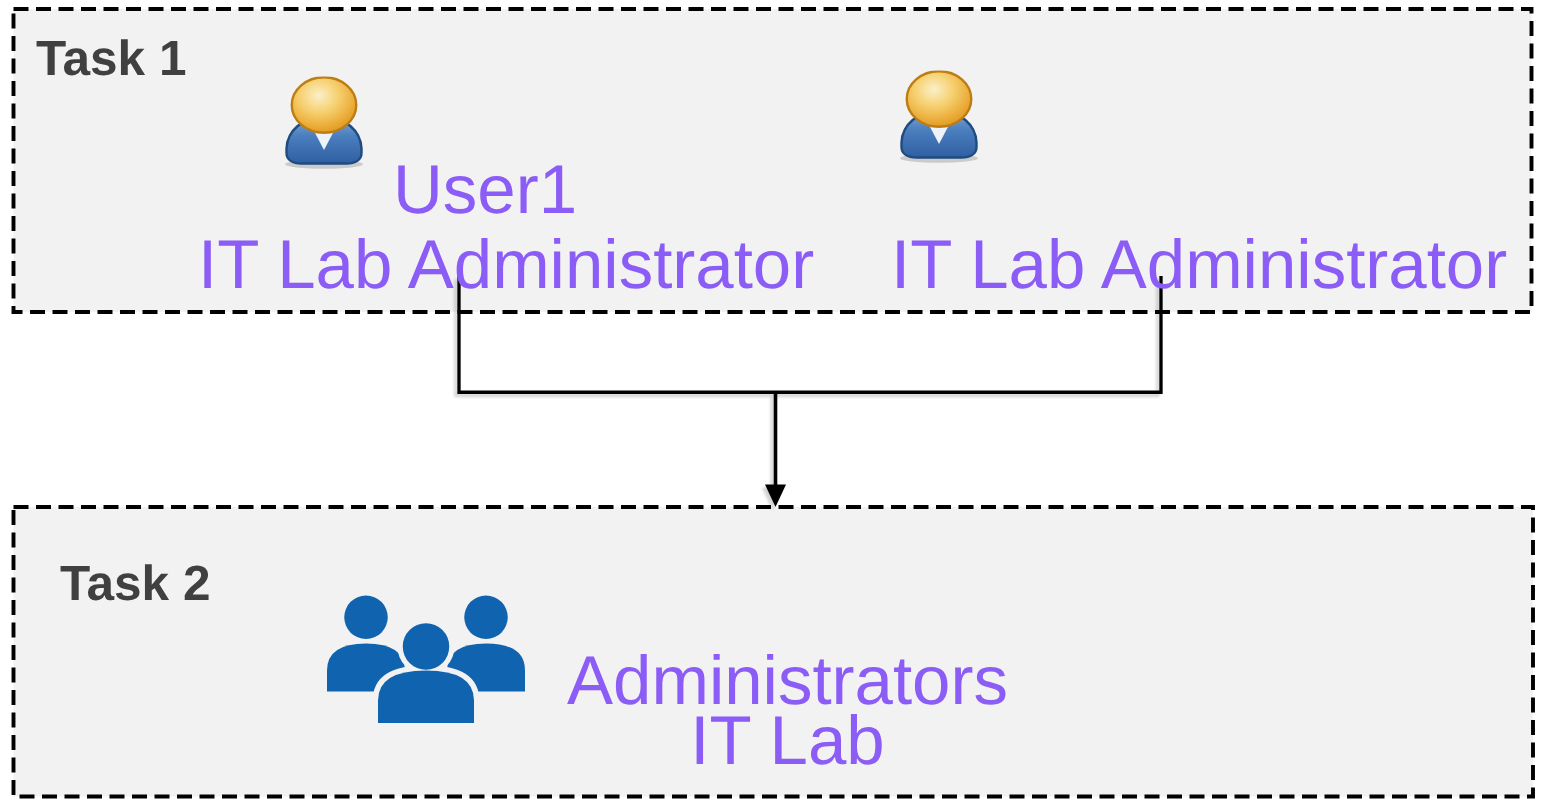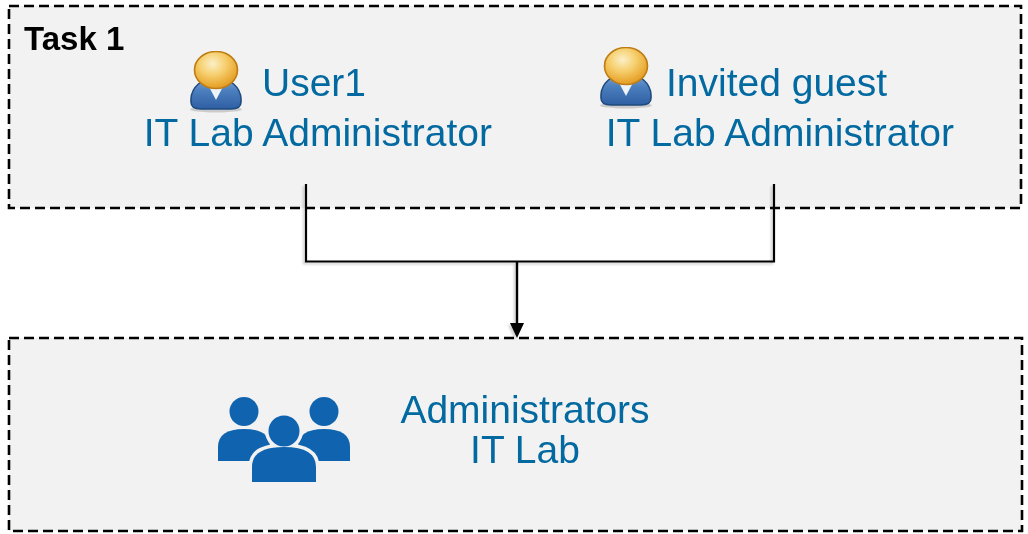--- a/index.html
+++ b/index.html
@@ -19,29 +19,30 @@
     position: absolute;
     left: 0;
     top: 0;
     width: 1028px;
     height: 534px;
   }
   .abs { position: absolute; }
   .task-label {
     font-size: 33px;
     font-weight: bold;
-    color: #000000;
+    color: #404040;
     white-space: nowrap;
     line-height: 38px;
   }
   .person-name, .role-text, .group-name {
-    font-size: 39px;
+    font-size: 46px;
     line-height: 38px;
-    color: #0369a1;
+    color: #8b5cf6;
     white-space: nowrap;
+    margin-top: 43px;
   }
   .role-text { text-align: right; }
   .group-name { text-align: center; line-height: 40px; }
   .connector-group { filter: drop-shadow(-2px 2px 1px rgba(0,0,0,0.18)); }
 </style>
 </head>
 <body>
 
 <div class="canvas">
 
@@ -92,23 +93,23 @@
         <stop offset="0%" stop-color="#7EA6DA"></stop>
         <stop offset="40%" stop-color="#4C7FBE"></stop>
         <stop offset="100%" stop-color="#2E5FA3"></stop>
       </linearGradient>
     </defs>
     <ellipse cx="30" cy="58.5" rx="26" ry="3" fill="rgba(0,0,0,0.16)"></ellipse>
     <path d="M30,27 C16,27 5.5,36 5,48 L5,51 C5,55.5 9,58 15,58 L45,58 C51,58 55,55.5 55,51 L55,48 C54.5,36 44,27 30,27 Z" fill="url(#bodyGrad2)" stroke="#1F4B7E" stroke-width="1.6"></path>
     <path d="M19.5,29 L30,49 L40.5,29 C34,25.5 26,25.5 19.5,29 Z" fill="#EEF3FA"></path>
     <ellipse cx="30" cy="19" rx="21.5" ry="18.5" fill="url(#headGrad2)" stroke="#BE7D12" stroke-width="1.6"></ellipse>
   </svg>
-  <div class="abs person-name" style="left:666px; top:64px;">Invited guest</div>
   <div class="abs role-text" style="left:594px; top:114px; width:360px;">IT Lab Administrator</div>
 
+  <div class="abs task-label" style="left:40px; top:370px;">Task 2</div>
 
   <svg class="abs" style="left:216px; top:390px;" width="136" height="92" viewBox="0 0 136 92">
 
     <path d="M2,71 L2,57 Q2,39 28,39 Q54,39 54,57 L54,71 Z" fill="#1063AE"></path>
     <circle cx="28" cy="21.5" r="14.5" fill="#1063AE"></circle>
 
     <path d="M82,71 L82,57 Q82,39 108,39 Q134,39 134,57 L134,71 Z" fill="#1063AE"></path>
     <circle cx="108" cy="21.5" r="14.5" fill="#1063AE"></circle>
 
     <circle cx="68" cy="41" r="15.5" fill="#F2F2F2" stroke="#F2F2F2" stroke-width="7"></circle>

